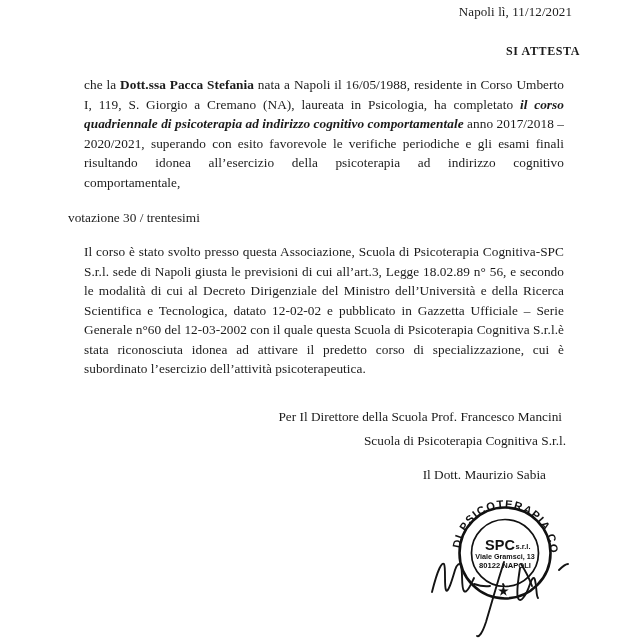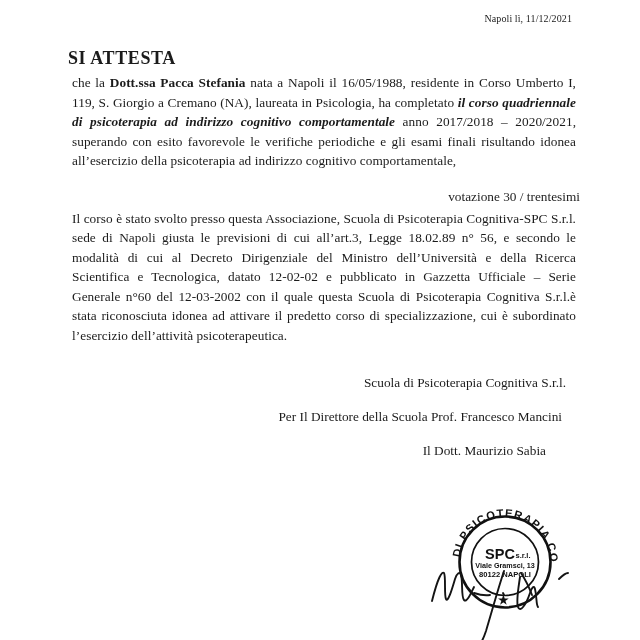--- a/index.html
+++ b/index.html
@@ -17,46 +17,45 @@
   }
   .page {
     position: relative;
     width: 640px;
     height: 640px;
     box-sizing: border-box;
     padding: 0 60px 0 68px;
   }
   .date-line {
     text-align: right;
-    font-size: 10px;
+    font-size: 13px;
     padding-top: 4px;
     padding-right: 8px;
     letter-spacing: 0.1px;
-    margin-top: 9px;
   }
   .doc-title {
-    text-align: left;
-    font-size: 18px;
+    text-align: right;
+    font-size: 12px;
     font-weight: bold;
     letter-spacing: 0.6px;
     margin-top: 24px;
   }
   p.body-para {
     font-size: 13.3px;
     line-height: 19.5px;
     text-align: justify;
     text-justify: inter-word;
-    margin: 4px;
+    margin: 16px;
     letter-spacing: 0.05px;
   }
   .para-intro {
     margin-top: 16px;
   }
   .votazione {
-    text-align: right;
+    text-align: left;
     font-size: 13.3px;
     margin-top: 18px;
     margin-bottom: 0;
   }
   .para-corso {
     margin-top: 18px;
     line-height: 21.5px;
   }
   .para-titolo {
     margin-top: 9px;
@@ -129,22 +128,22 @@
 
   <p class="body-para para-intro"><span>che la </span><b class="name">Dott.ssa Pacca Stefania</b><span> nata a Napoli il 16/05/1988, residente in Corso Umberto I, 119, S. Giorgio a Cremano (NA), laureata in Psicologia, ha completato </span><i class="course">il corso quadriennale di psicoterapia ad indirizzo cognitivo comportamentale</i><span> anno 2017/2018 – 2020/2021, superando con esito favorevole le verifiche periodiche e gli esami finali  risultando idonea all’esercizio della psicoterapia ad indirizzo cognitivo comportamentale,</span></p>
 
   <p class="votazione">votazione 30 / trentesimi</p>
 
   <p class="body-para para-corso">Il corso è stato svolto presso questa Associazione, Scuola di Psicoterapia Cognitiva-SPC S.r.l. sede di Napoli giusta le previsioni di cui all’art.3, Legge 18.02.89 n° 56, e secondo le modalità di cui al Decreto Dirigenziale del Ministro dell’Università e della Ricerca Scientifica e Tecnologica, datato 12-02-02 e pubblicato in Gazzetta Ufficiale – Serie Generale n°60 del 12-03-2002 con il quale questa Scuola di Psicoterapia Cognitiva S.r.l.è stata riconosciuta idonea ad attivare il predetto corso di specializzazione, cui è subordinato l’esercizio dell’attività psicoterapeutica.</p>
 
 
 
   <div class="sig-block">
+    <div class="sig-line sig-director">Per Il Direttore della Scuola Prof. Francesco Mancini</div>
     <div class="sig-line sig-school">Scuola di Psicoterapia Cognitiva S.r.l.</div>
-    <div class="sig-line sig-director">Per Il Direttore della Scuola Prof. Francesco Mancini</div>
     <div class="sig-line sig-dott">Il Dott. Maurizio Sabia</div>
   </div>
 
   <div class="stamp-wrap">
     <svg class="stamp" viewBox="0 0 122 122" xmlns="http://www.w3.org/2000/svg">
       <defs>
         <path id="arcTop" d="M 16,61 A 45,45 0 0 1 106,61"></path>
         <path id="arcBottom" d="M 19,61 A 42,42 0 0 0 103,61"></path>
       </defs>
       <circle cx="61" cy="61" r="45.5" fill="none" stroke="#111111" stroke-width="2.6"></circle>

